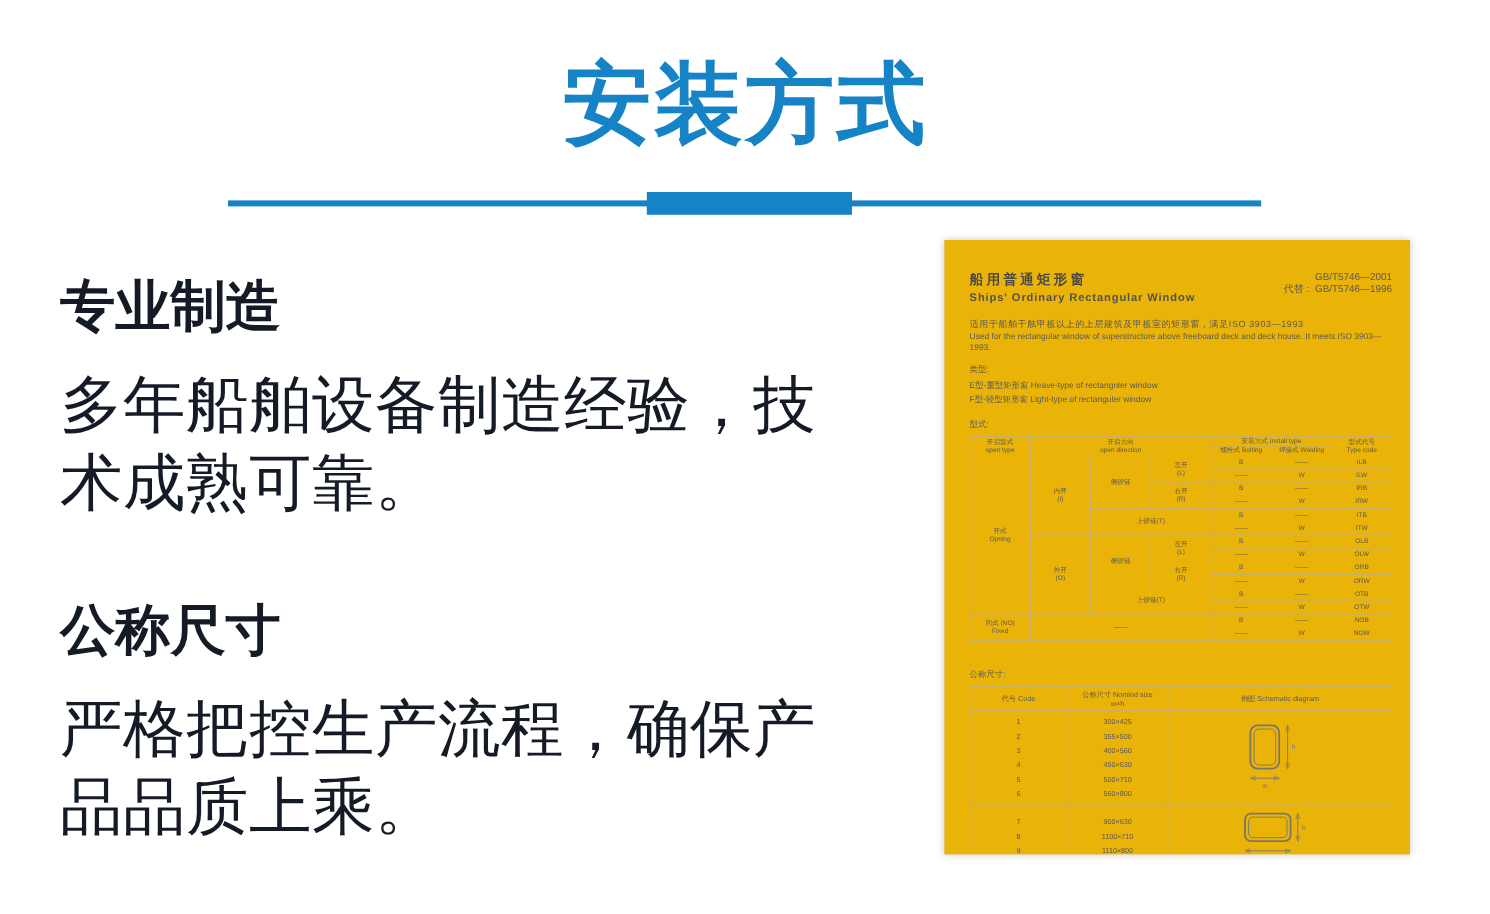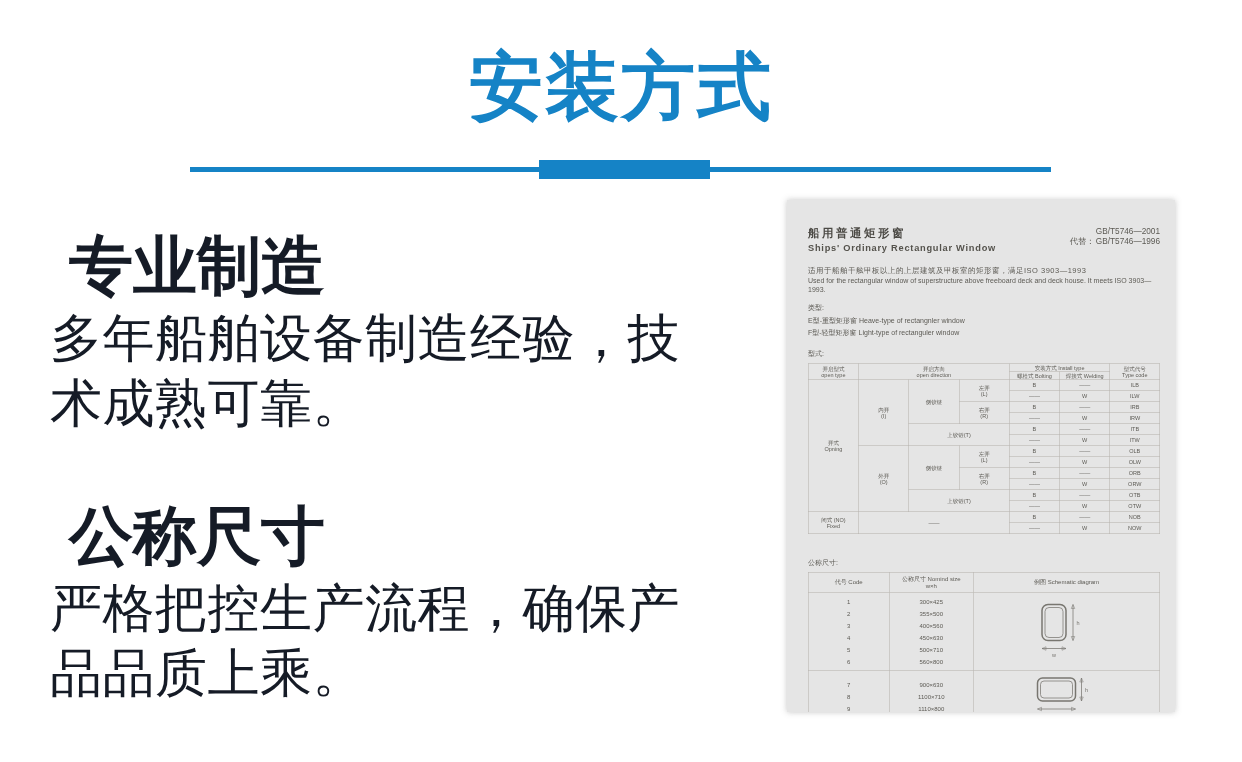--- a/index.html
+++ b/index.html
@@ -17,34 +17,34 @@
     position:absolute; left:190px; top:167px; width:861px; height:5px;
     background:#1583c6;
   }
   .divider-thick {
     position:absolute; left:539px; top:160px; width:171px; height:19px;
     background:#1583c6;
   }
 
   
   .feature-heading {
-    position:absolute; left:50px; font-size:64px; font-weight:700;
-    color:#151b26; line-height:1.2;margin-left:19px;
+    position:absolute; left:50px; font-size:46px; font-weight:700;
+    color:#151b26; line-height:1.2;
   }
   .feature-body {
     position:absolute; left:50px; width:660px; font-size:52px;
     color:#151b26; line-height:65px; letter-spacing:0.5px;
   }
   .fh1 { top:228px; } .fb1 { top:306px; }
   .fh2 { top:498px; } .fb2 { top:576px; }
 
   
   .paper {
     position:absolute; left:787px; top:200px; width:388px; height:512px;
-    background:#e5e5e5; box-shadow:0 0 6px rgba(90,90,90,0.35);
+    background:#eab308; box-shadow:0 0 6px rgba(90,90,90,0.35);
     overflow:hidden;
   }
   .paper-inner {
     position:absolute; left:0; top:0; width:776px; height:1024px;
     transform:scale(0.5); transform-origin:0 0;
     padding:50px 30px 0 42px;
     color:#5c5a54;
   }
   .doc-header { display:flex; justify-content:space-between; align-items:flex-start; }
   .doc-title-zh { font-size:23px; font-weight:700; letter-spacing:5px; color:#4b4944; }

